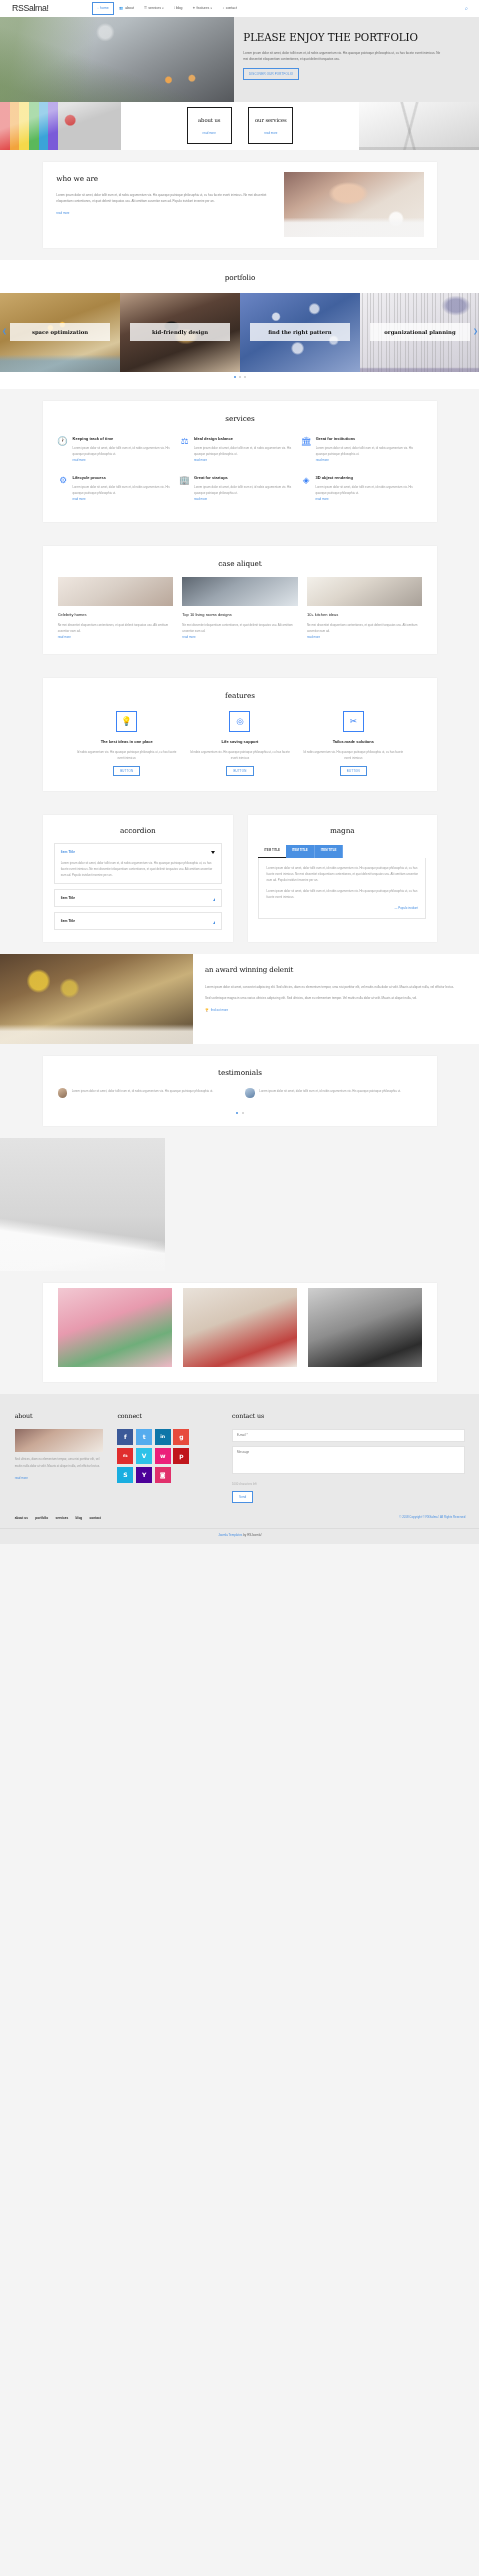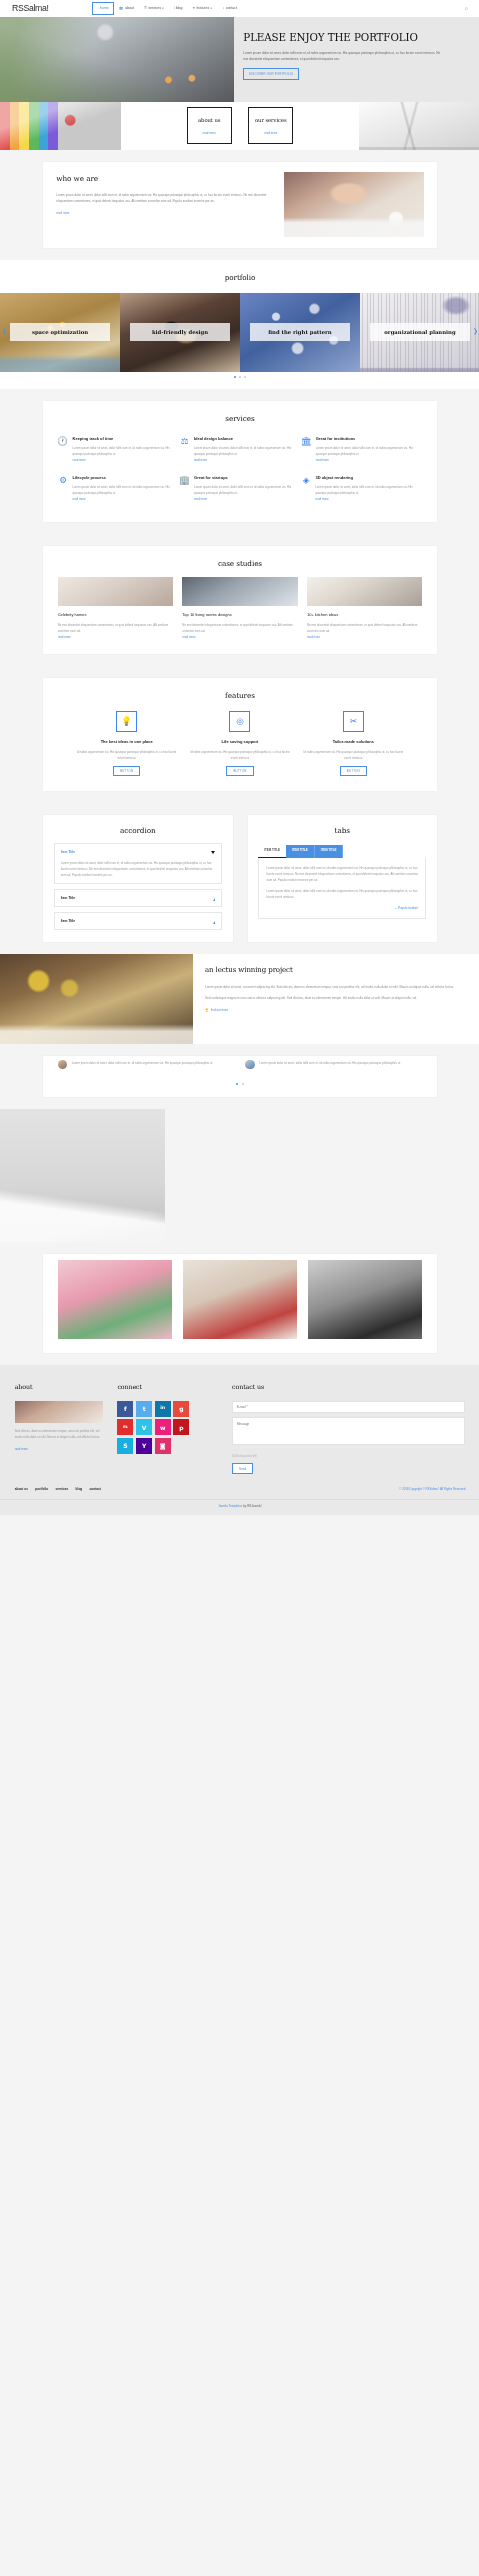--- a/index.html
+++ b/index.html
@@ -340,21 +340,21 @@
             <div class="gl">◈</div>
             <div><h4>3D object rendering</h4><p>Lorem ipsum dolor sit amet, dolor tollit eum et, id nobis argumentum vix. His quaeque patrioque philosophia ut.</p><a class="readmore">read more</a></div>
           </div>
       </div>
     </div>
   </div>
 
   <div class="sect">
     <div class="inner card">
       <div style="padding:10.7px 0 2.7px">
-          <div class="h2 serif">case studies</div>
+          <div class="h2 serif">case aliquet</div>
         </div>
       <div class="cs-grid">
         <div class="cs"><div class="thumb t1"></div><h4>Celebrity homes</h4><p>Ne mei dissentiet eloquentiam contentiones, et quot delenit torquatos usu. Alii omittam assentior eam ad.</p><a class="readmore">read more</a></div>
         <div class="cs"><div class="thumb t2"></div><h4>Top 10 living rooms designs</h4><p>Ne mei dissentiet eloquentiam contentiones, et quot delenit torquatos usu. Alii omittam assentior eam ad.</p><a class="readmore">read more</a></div>
         <div class="cs"><div class="thumb t3"></div><h4>10+ kitchen ideas</h4><p>Ne mei dissentiet eloquentiam contentiones, et quot delenit torquatos usu. Alii omittam assentior eam ad.</p><a class="readmore">read more</a></div>
       </div>
     </div>
   </div>
 
   <div class="sect">
@@ -388,50 +388,53 @@
           </div>
         </div>
         <div class="acc-item">
           <div class="acc-head closed">
             <span class="ttl">Item Title</span>
             <span class="tri-b"></span>
           </div>
         </div>
       </div>
       <div>
-        <div class="h2 serif">tabs</div>
+        <div class="h2 serif">magna</div>
         <div class="tabbar">
           <div class="tab">ITEM TITLE</div>
           <div class="tab on">ITEM TITLE</div>
           <div class="tab on">ITEM TITLE</div>
         </div>
         <div class="tabpane">
           <p>Lorem ipsum dolor sit amet, dolor tollit eum et, id nobis argumentum vix. His quaeque patrioque philosophia ut, cu has facete everti inimicus. Ne mei dissentiet eloquentiam contentiones, et quot delenit torquatos usu. Alii omittam assentior eam ad. Populo invidunt invenire per an.</p>
           <p>Lorem ipsum dolor sit amet, dolor tollit eum et, id nobis argumentum vix. His quaeque patrioque philosophia ut, cu has facete everti inimicus.</p>
           <div class="quote">— Populo invidunt</div>
         </div>
       </div>
     </div>
   </div>
 
   <div class="award">
     <div class="aw-img"></div>
     <div class="aw-txt">
-      <h2 class="serif">an lectus winning project</h2>
+      <h2 class="serif">an award winning delenit</h2>
       <p>Lorem ipsum dolor sit amet, consectet adipiscing elit. Sed ultricies, diam eu elementum tempor, urna nisi porttitor elit, vel mattis nulla dolor at velit. Mauris at aliquet nulla, vel efficitur lectus.</p>
       <p>Sed scelerisque magna in urna varius ultricies adipiscing elit. Sed ultricies, diam eu elementum tempor. Vel mattis nulla dolor at velit. Mauris at aliquet nulla, vel.</p>
       <span class="findout">
           <span>🏆</span>
           <span>find out more</span>
         </span>
     </div>
   </div>
 
   <div class="sect">
     <div class="inner card">
+      <div style="padding:10.7px 0 4px">
+          <div class="h2 serif">testimonials</div>
+        </div>
       <div class="tst-grid">
         <div class="tst">
             <div class="av"></div>
             <p>Lorem ipsum dolor sit amet, dolor tollit eum et, id nobis argumentum vix. His quaeque patrioque philosophia ut.</p>
           </div>
         <div class="tst">
             <div class="av b"></div>
             <p>Lorem ipsum dolor sit amet, dolor tollit eum et, id nobis argumentum vix. His quaeque patrioque philosophia ut.</p>
           </div>
       </div>

